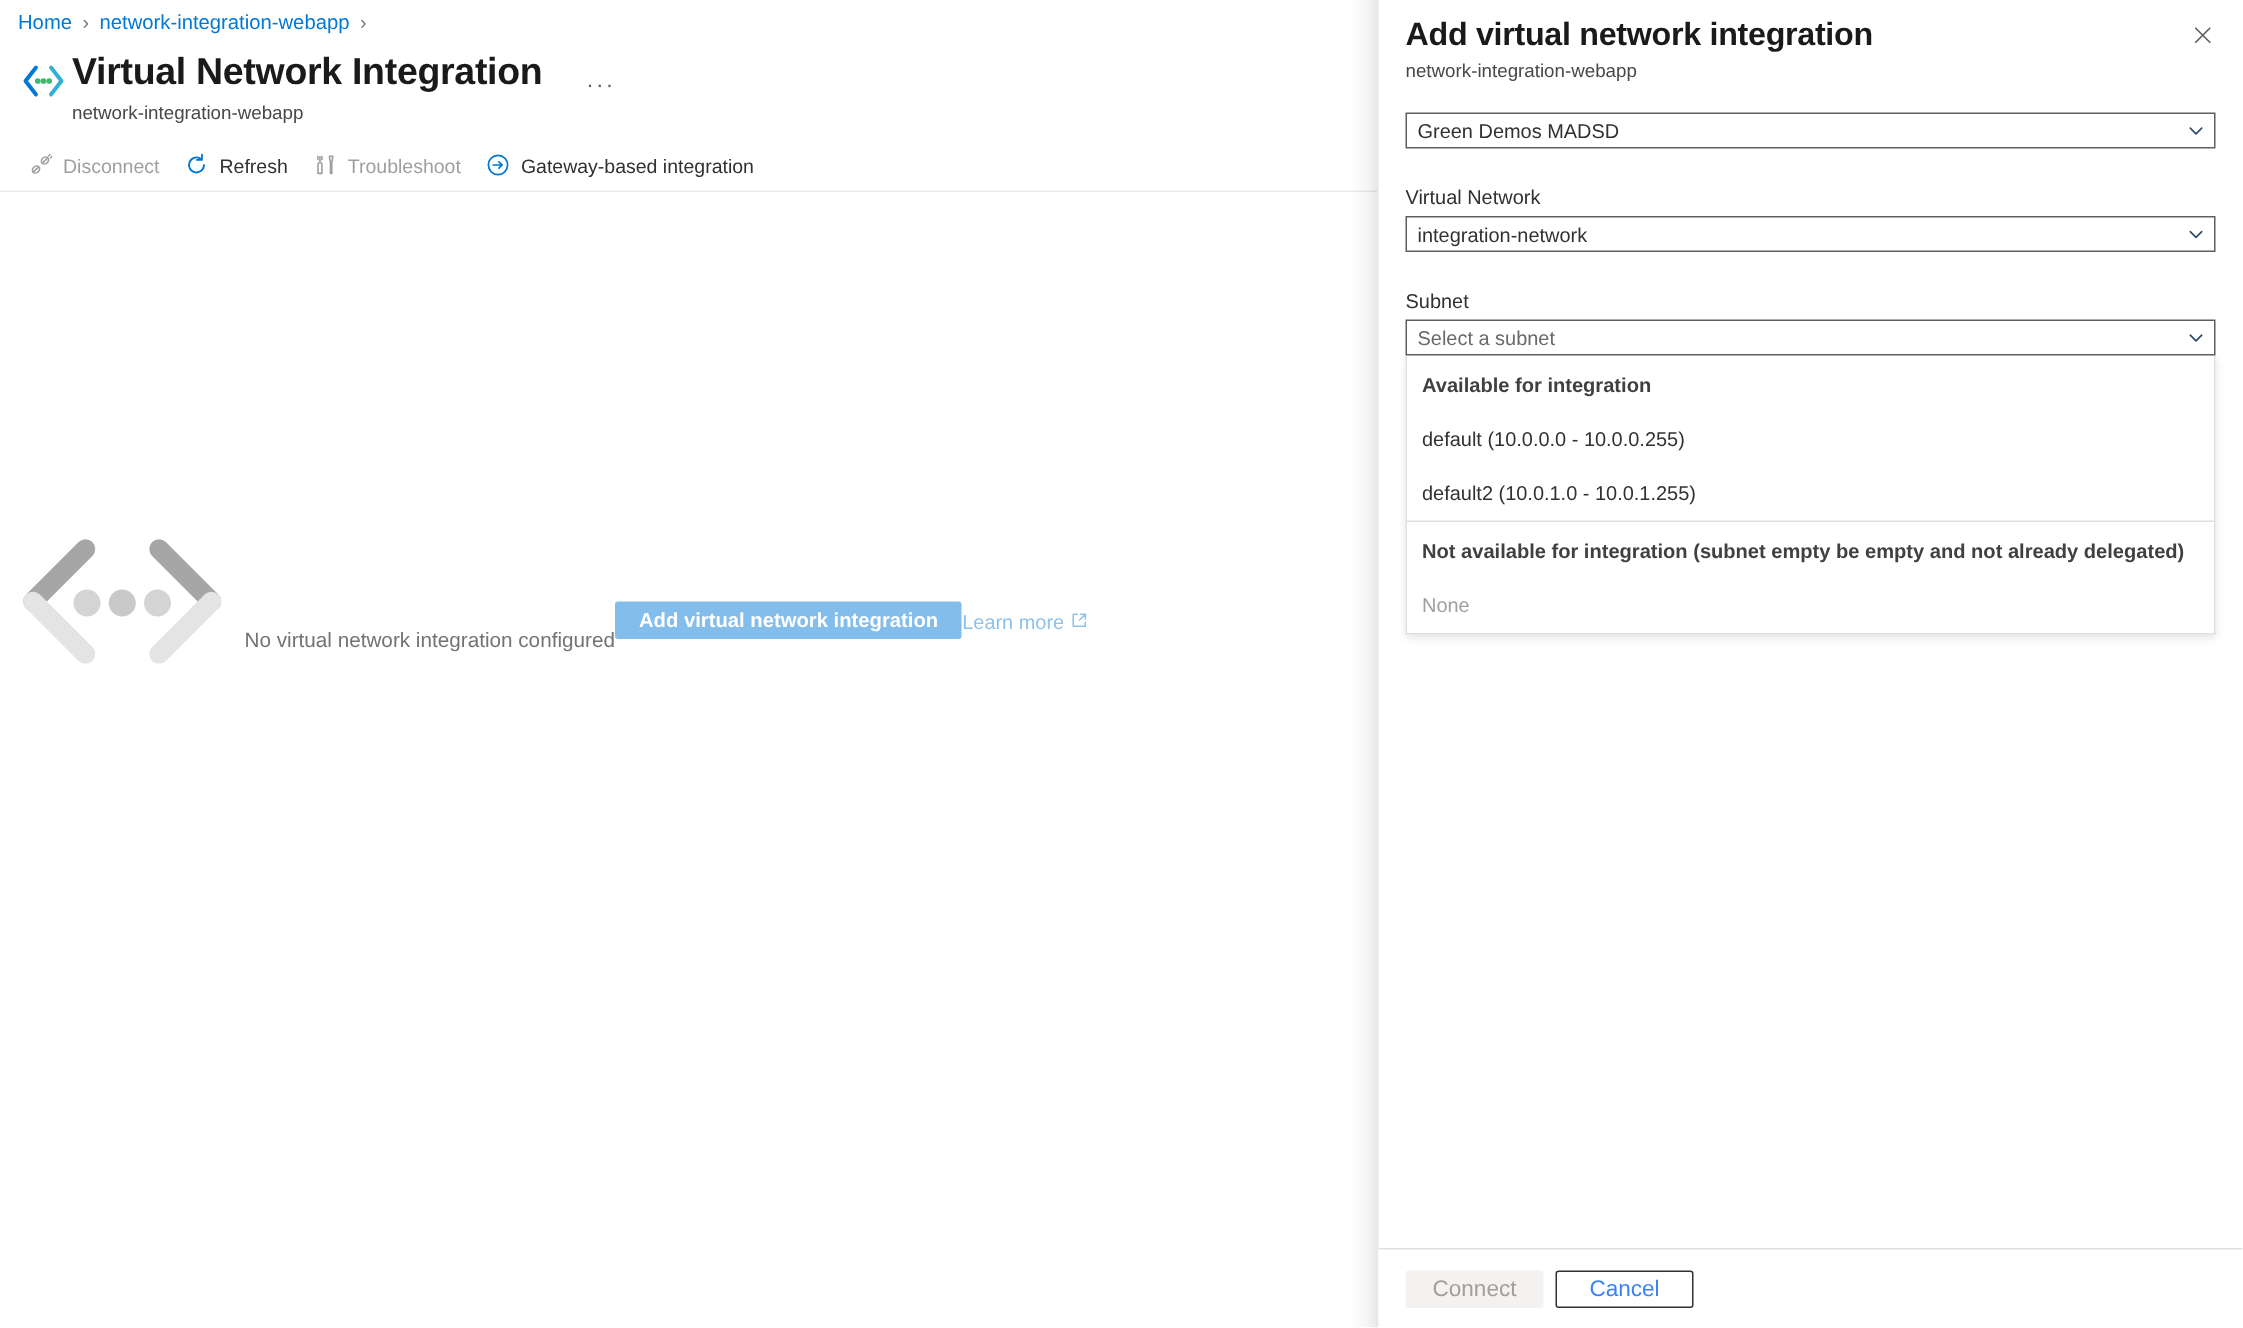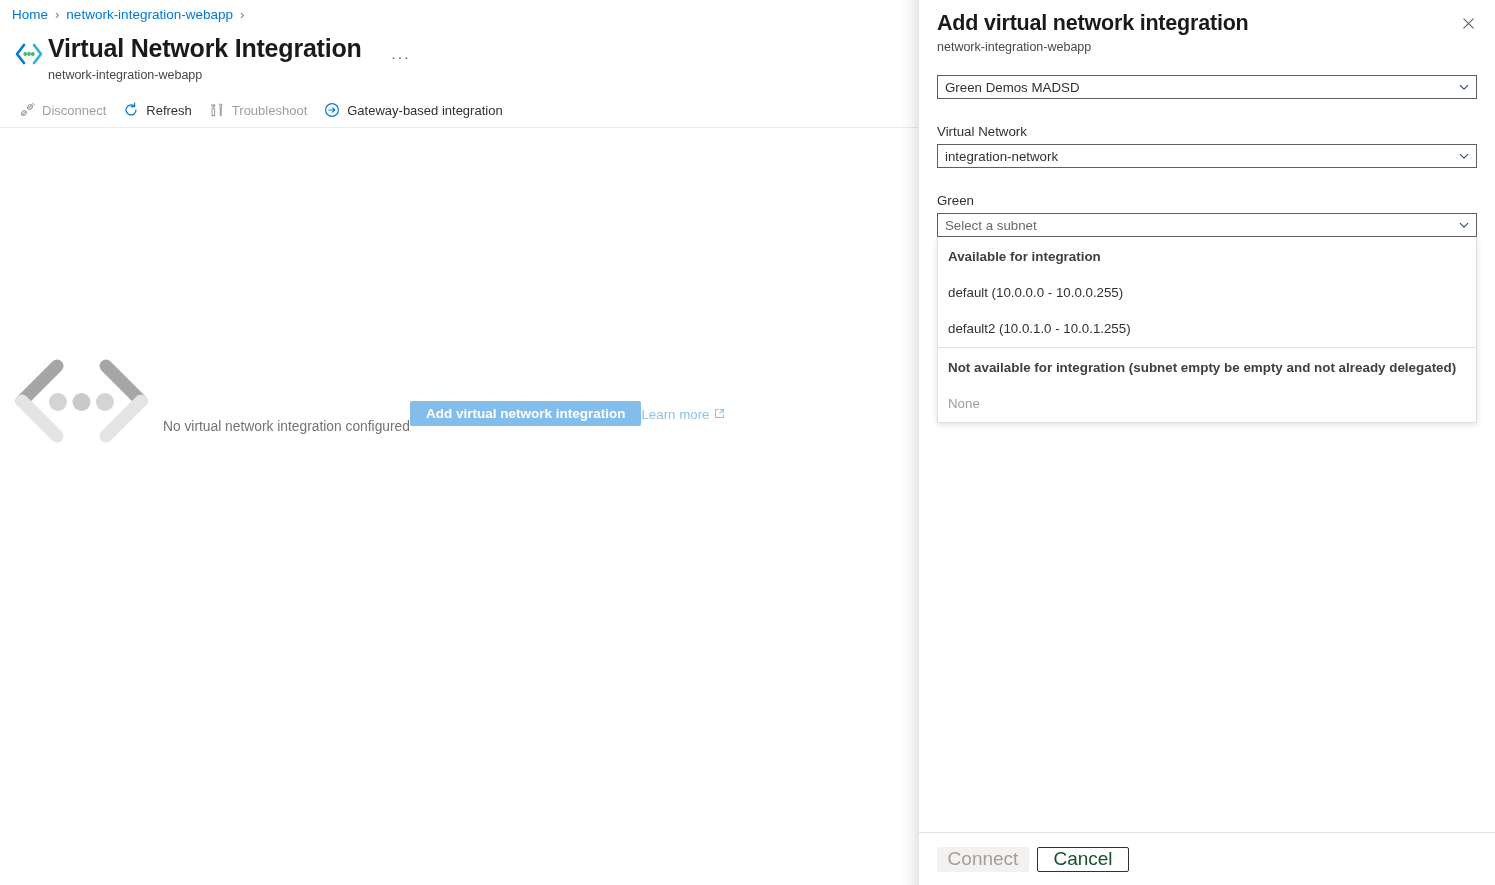--- a/index.html
+++ b/index.html
@@ -122,26 +122,26 @@
   .dd-opt.muted { color: #a19f9d; cursor: default; }
   .dd-div { height: 1px; background: #e1dfdd; margin: 0; }
 
   
   .pane-foot {
     position: absolute; left: 0; bottom: 0; width: 100%; height: 53px;
     border-top: 1px solid #e1dfdd; background: #fff;
     display: flex; align-items: center; padding-left: 18px; gap: 8px;
   }
   .btn {
-    height: 25px; min-width: 92px; padding: 0 0; font-size: 19px;
+    height: 25px; min-width: 92px; padding: 0 0; font-size: 15px;
     border-radius: 2px; cursor: pointer; font-family: "Liberation Sans", sans-serif;
     display: inline-flex; align-items: center; justify-content: center;
   }
   .btn-primary-disabled { background: #f3f2f1; color: #a19f9d; border: 1px solid #f3f2f1; cursor: default; }
-  .btn-default { background: #fff; color: #14532d; border: 1px solid #323130; }
+  .btn-default { background: #fff; color: #3b82f6; border: 1px solid #323130; }
 </style>
 </head>
 <body>
 
 <div id="root">
 
   <div class="blade">
 
     <div class="breadcrumb">
       <span class="crumb-link">Home</span>
@@ -273,21 +273,21 @@
       <div class="field-label sp">Virtual Network</div>
       <div class="combo">
         <span>integration-network</span>
         <span class="chev">
           <svg viewBox="0 0 12 12" width="12" height="12">
               <path d="M2.2 4.4 L6 8.2 L9.8 4.4" fill="none" stroke="#2c4b6e" stroke-width="1.1" stroke-linecap="round" stroke-linejoin="round"></path>
             </svg>
         </span>
       </div>
 
-      <div class="field-label sp">Green</div>
+      <div class="field-label sp">Subnet</div>
       <div class="combo">
         <span class="ph">Select a subnet</span>
         <span class="chev">
           <svg viewBox="0 0 12 12" width="12" height="12">
               <path d="M2.2 4.4 L6 8.2 L9.8 4.4" fill="none" stroke="#2c4b6e" stroke-width="1.1" stroke-linecap="round" stroke-linejoin="round"></path>
             </svg>
         </span>
       </div>
 
       <div class="dd">

